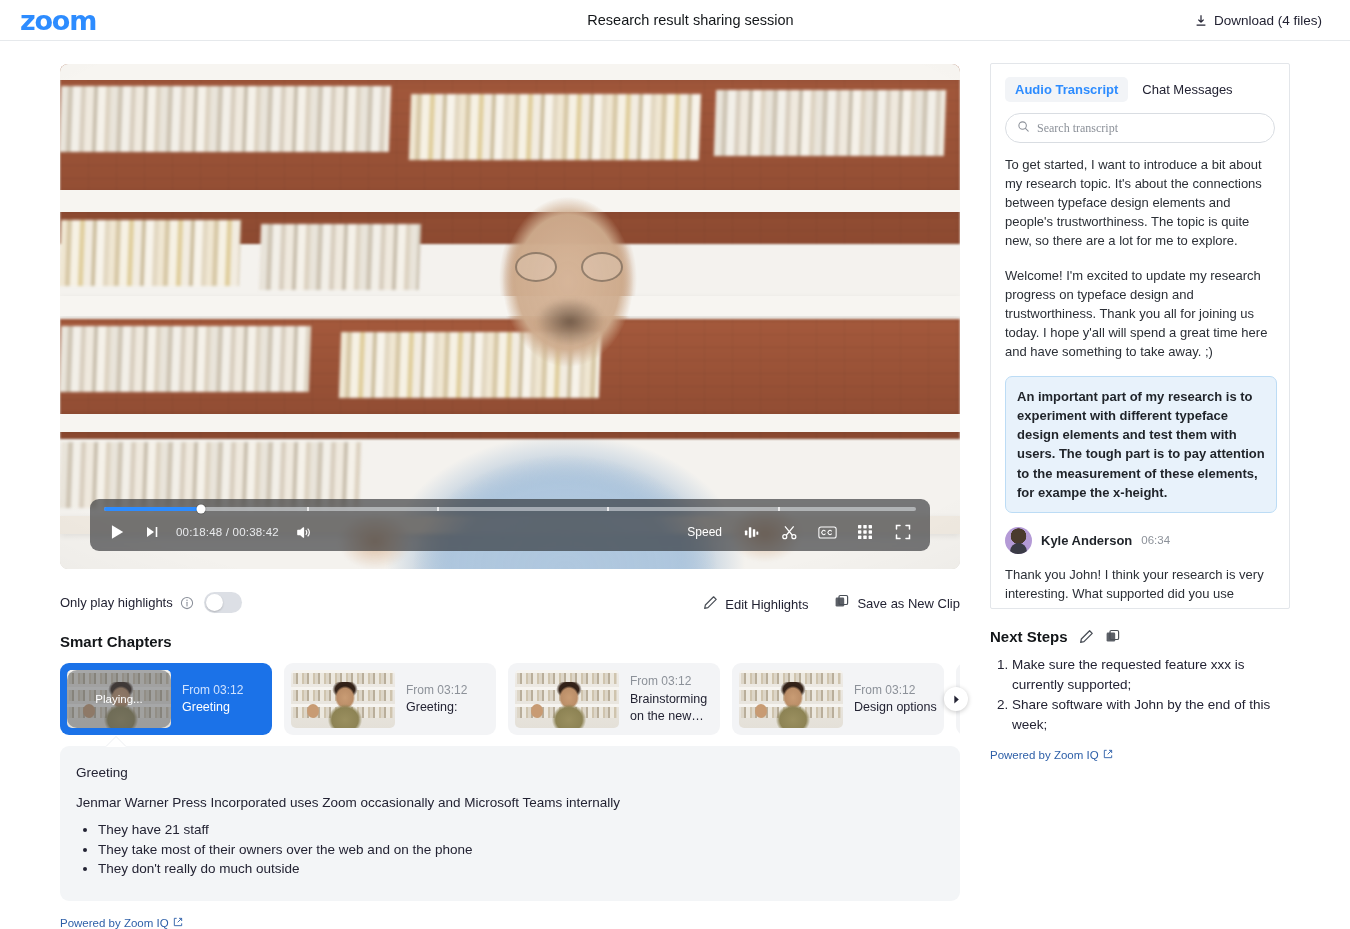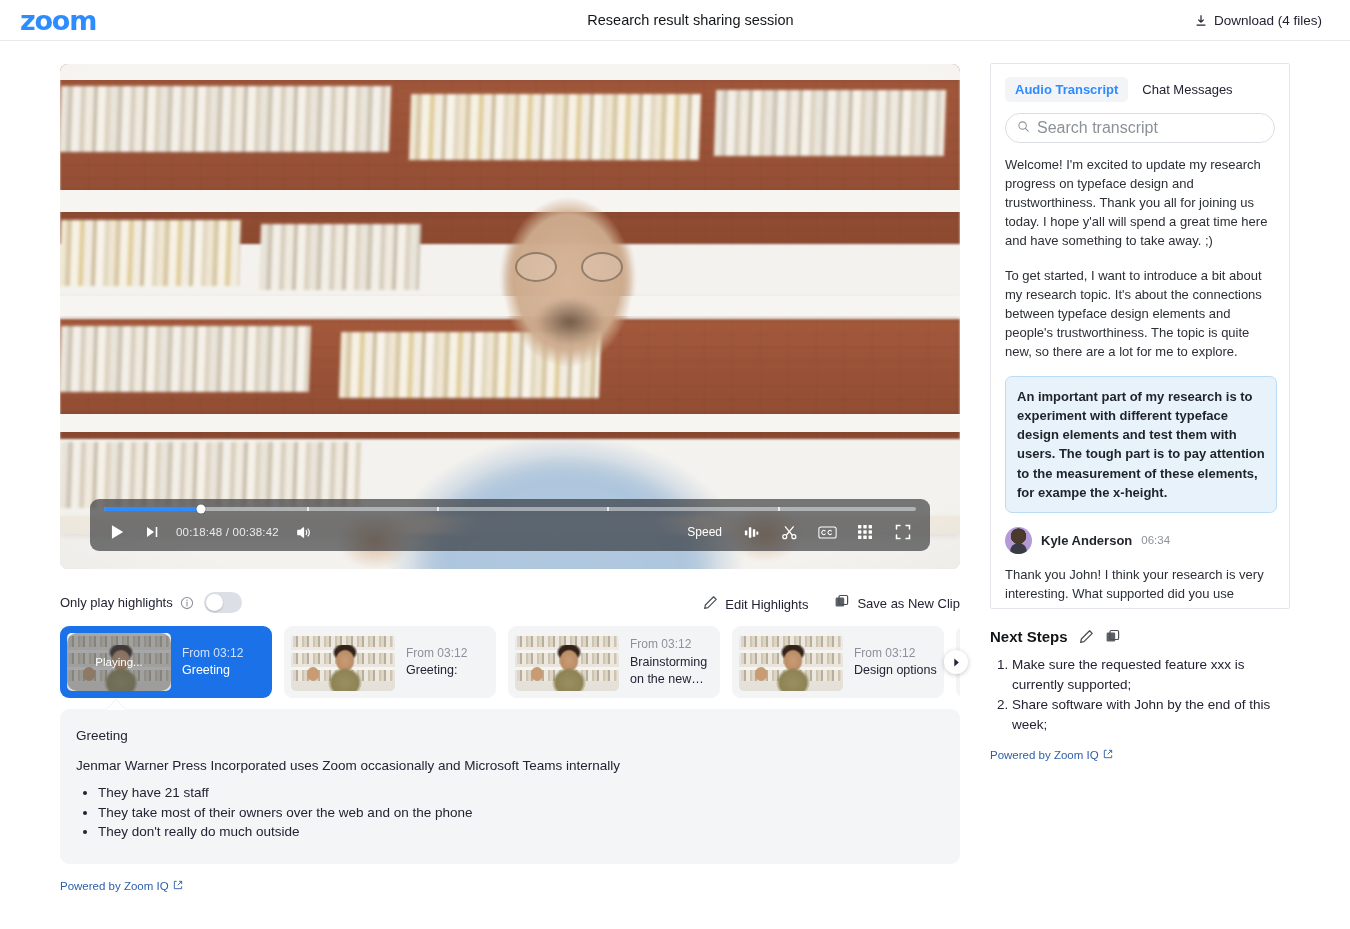--- a/index.html
+++ b/index.html
@@ -295,22 +295,22 @@
     color: #232333;
   }
   .tab.active { color: #2d8cff; font-weight: 700; background: #f2f4f7; }
   .search-wrap { padding: 11px 14px 0 14px; }
   .search-box {
     display: flex; align-items: center; gap: 7px;
     height: 30px; border: 1px solid #d9dde2; border-radius: 15px;
     padding: 0 11px;
   }
   .search-box input {
-    border: none; outline: none; flex: 1; font-size: 16px;
-    font-family: Liberation Sans, sans-serif; color: #232333;
+    border: none; outline: none; flex: 1; font-size: 12px;
+    font-family: Liberation Serif, serif; color: #232333;
     background: transparent;
   }
   .search-box input::placeholder { color: #8c9199; }
   .transcript-body {
     flex: 1; overflow: hidden; padding: 12px 12px 0 14px;
   }
   .tp { font-size: 13px; line-height: 1.47; color: #2b2f36; margin-bottom: 15px; }
   .tp.highlight {
     font-weight: 700; color: #1f2329;
     background: #e8f2fb; border: 1px solid #bcdcf5;
@@ -490,20 +490,21 @@
           <svg width="16" height="16" viewBox="0 0 16 16" fill="none" stroke="currentColor" stroke-width="1.2">
             <rect x="1.6" y="3.6" width="8.6" height="9" rx="1.3" fill="currentColor" stroke="none" opacity=".9"></rect>
             <rect x="5" y="1.5" width="8.6" height="9" rx="1.3"></rect>
           </svg>
         </span>
         <span>Save as New Clip</span>
       </div>
     </div>
 
     
+    <div class="section-title">Smart Chapters</div>
     <div class="chapters-wrap">
       <div class="chapters-row" id="chapters-row">
           <div class="chapter-card active">
             <div class="chapter-thumb">
   <div class="thumb-art">
     <div class="thumb-shelf" style="top:0"></div>
     <div class="thumb-books" style="top:3px"></div>
     <div class="thumb-shelf" style="top:17px"></div>
     <div class="thumb-books" style="top:20px"></div>
     <div class="thumb-shelf" style="top:34px"></div>
@@ -617,22 +618,22 @@
           <span>
             <svg width="13" height="13" viewBox="0 0 16 16" fill="none" stroke="#8c9199" stroke-width="1.3">
               <circle cx="6.9" cy="6.9" r="4.6"></circle>
                 <path d="M10.4 10.4l3.4 3.4" stroke-linecap="round"></path>
             </svg>
           </span>
           <input type="text" placeholder="Search transcript" style="">
         </div>
       </div>
       <div class="transcript-body" id="transcript-body">
+          <div class="tp">To get started, I want to introduce a bit about my research topic. It's about the connections between typeface design elements and people's trustworthiness. The topic is quite new, so there are a lot for me to explore.</div>
           <div class="tp">Welcome! I'm excited to update my research progress on typeface design and trustworthiness. Thank you all for joining us today. I hope y'all will spend a great time here and have something to take away. ;)</div>
-          <div class="tp">To get started, I want to introduce a bit about my research topic. It's about the connections between typeface design elements and people's trustworthiness. The topic is quite new, so there are a lot for me to explore.</div>
           <div class="tp highlight">An important part of my research is to experiment with different typeface design elements and test them with users. The tough part is to pay attention to the measurement of these elements, for exampe the x-height.</div>
           <div class="speaker-row">
             <div class="avatar"></div>
             <div class="speaker-name">Kyle Anderson</div>
             <div class="speaker-time">06:34</div>
           </div>
           <div class="tp">Thank you John! I think your research is very interesting. What supported did you use</div>
         </div>
     </div>
   </div>

